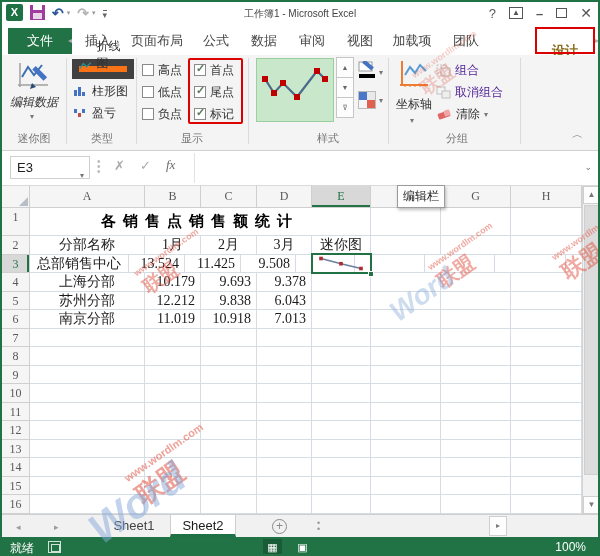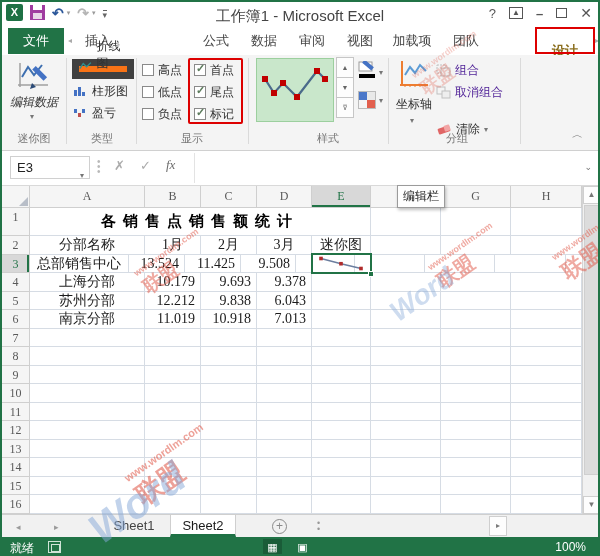--- a/index.html
+++ b/index.html
@@ -10,31 +10,31 @@
   .titlebar { position:absolute; left:0; top:0; width:100%; height:25px; background:#fff; }
   .qat { position:absolute; left:4px; top:2px; display:flex; align-items:center; gap:7px; }
   .xl-logo { width:17px; height:17px; background:#1e7145; color:#fff; font-weight:bold; font-size:11px; text-align:center; line-height:17px; border-radius:2px; }
   .save-ic { position:relative; width:15px; height:15px; background:#a03ba0; }
   .save-ic:before { content:""; position:absolute; left:3px; top:0; width:9px; height:5px; background:#fff; }
   .save-ic:after { content:""; position:absolute; left:3px; bottom:1px; width:9px; height:6px; background:#e8d5e8; }
   .undo-ic { color:#2b579a; font-size:14px; font-weight:bold; }
   .redo-ic { color:#b5b5b5; font-size:14px; font-weight:bold; }
   .mini-drop { font-size:7px; color:#9a9a9a; margin-left:-4px; }
   .qat-custom { font-size:9px; color:#666; border-top:1px solid #666; line-height:8px; margin-top:3px; }
-  .title-text { position:absolute; left:0; right:0; top:5px; text-align:center; font-size:15px; color:#444; }
+  .title-text { position:absolute; left:0; right:0; top:5px; text-align:center; font-size:10px; color:#444; }
   .win-controls { position:absolute; right:6px; top:3px; display:flex; align-items:center; gap:13px; color:#555; font-size:13px; }
   .ribbon-display-ic { width:14px; height:12px; border:1px solid #555; font-size:8px; line-height:10px; text-align:center; color:#555; }
   .max-ic { width:11px; height:10px; border:1px solid #555; }
   .min-ic { font-weight:bold; }
   .close-ic { font-size:14px; }
 
   
   .tabrow { position:absolute; left:0; top:25px; width:100%; height:28px; background:#fff; }
   .tab { position:absolute; top:1px; height:26px; line-height:26px; font-size:13px; color:#444; text-align:center; }
-  .tab-file { left:6px; width:56px; background:#217346; color:#fff; }
+  .tab-file { left:6px; width:64px; background:#217346; color:#fff; }
   .tab-design { color:#8b6f1f; font-weight:bold;margin-top:10px; }
   .design-redbox { position:absolute; left:533px; top:0px; width:60px; height:27px; border:2px solid #dd0000; }
   .tab-scroll { position:absolute; top:9px; font-size:8px; color:#aaa; }
 
   
   .ribbon { position:absolute; left:0; top:53px; width:100%; height:96px; background:#f4f4f4; border-bottom:1px solid #d0d0d0; }
   .gsep { position:absolute; top:3px; height:86px; width:1px; background:#dadada; }
   .grp-label { position:absolute; top:76px; font-size:11px; color:#767676; text-align:center; }
   .big-btn-label { position:absolute; font-size:12px; color:#333; text-align:center; }
   .drop-arrow { position:absolute; font-size:8px; color:#777; }
@@ -142,20 +142,21 @@
       <span class="min-ic">–</span>
       <span class="max-ic"></span>
       <span class="close-ic">✕</span>
     </div>
   </div>
 
   <div class="tabrow">
     <div class="tab tab-file">文件</div>
     <span class="tab-scroll" style="left:66px;">◂</span>
     <div class="tab" style="left:74px; width:44px;">插入</div>
+    <div class="tab" style="left:122px; width:66px;">页面布局</div>
     <div class="tab" style="left:192px; width:44px;">公式</div>
     <div class="tab" style="left:240px; width:44px;">数据</div>
     <div class="tab" style="left:288px; width:44px;">审阅</div>
     <div class="tab" style="left:336px; width:44px;">视图</div>
     <div class="tab" style="left:384px; width:52px;">加载项</div>
     <div class="tab" style="left:442px; width:44px;">团队</div>
     <div class="tab tab-design" style="left:537px; width:52px;">设计</div>
     <div class="design-redbox"></div>
     <span class="tab-scroll" style="left:593px;">▸</span>
   </div>
@@ -271,21 +272,21 @@
         </svg>
       <span>组合</span>
     </div>
     <div class="rb-item disabled" style="left:434px; top:27px;">
       <svg width="15" height="13" viewBox="0 0 15 13">
           <rect x="1" y="1" width="8" height="7" fill="none" stroke="#c0c0c0"></rect>
           <rect x="6" y="5" width="8" height="7" fill="#eee" stroke="#c0c0c0"></rect>
         </svg>
       <span>取消组合</span>
     </div>
-    <div class="rb-item" style="left:434px; top:64px;">
+    <div class="rb-item" style="left:434px; top:49px;">
       <svg width="16" height="13" viewBox="0 0 16 13">
           <rect x="2" y="4" width="12" height="6" rx="1" fill="#e06666" transform="rotate(-18 8 7)"></rect>
           <rect x="8" y="2" width="6" height="6" rx="1" fill="#f2a5a5" transform="rotate(-18 11 5)"></rect>
         </svg>
       <span>清除</span>
       <span class="drop-arrow" style="position:static;">▾</span>
     </div>
     <div class="grp-label" style="left:420px; width:70px;">分组</div>
     <div class="gsep" style="left:518px;"></div>
     <div class="collapse-chev">︿</div>

